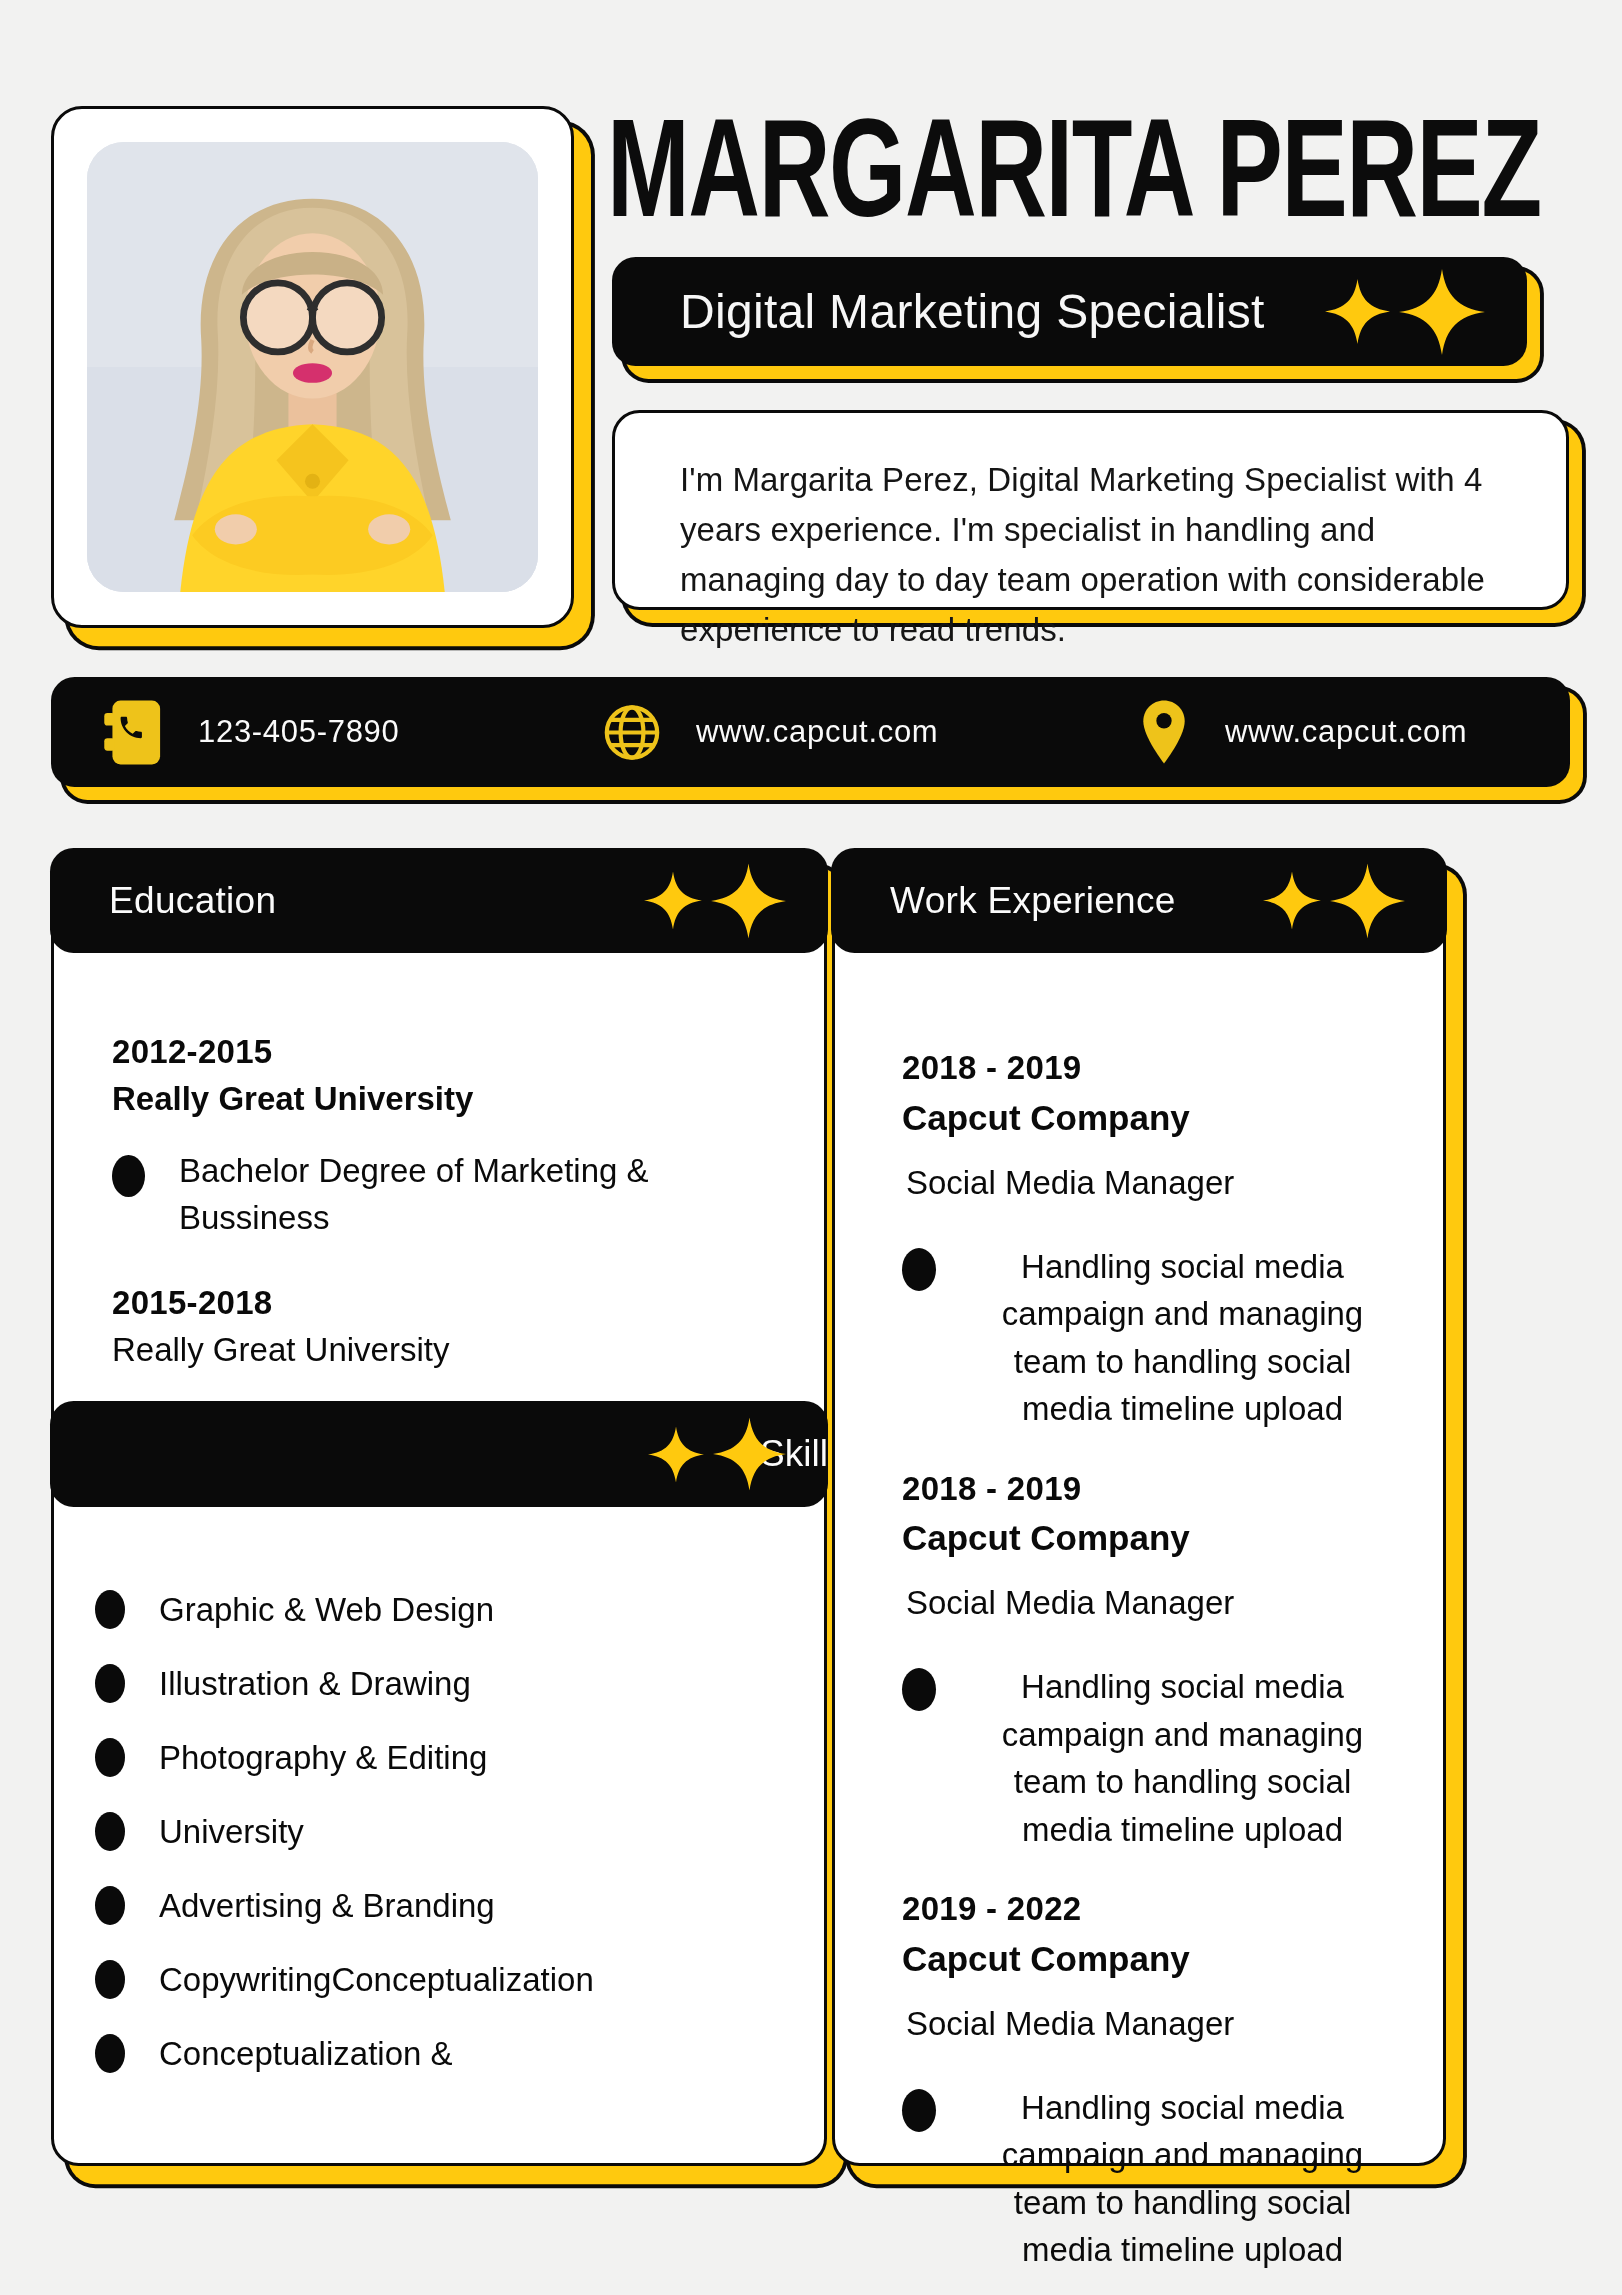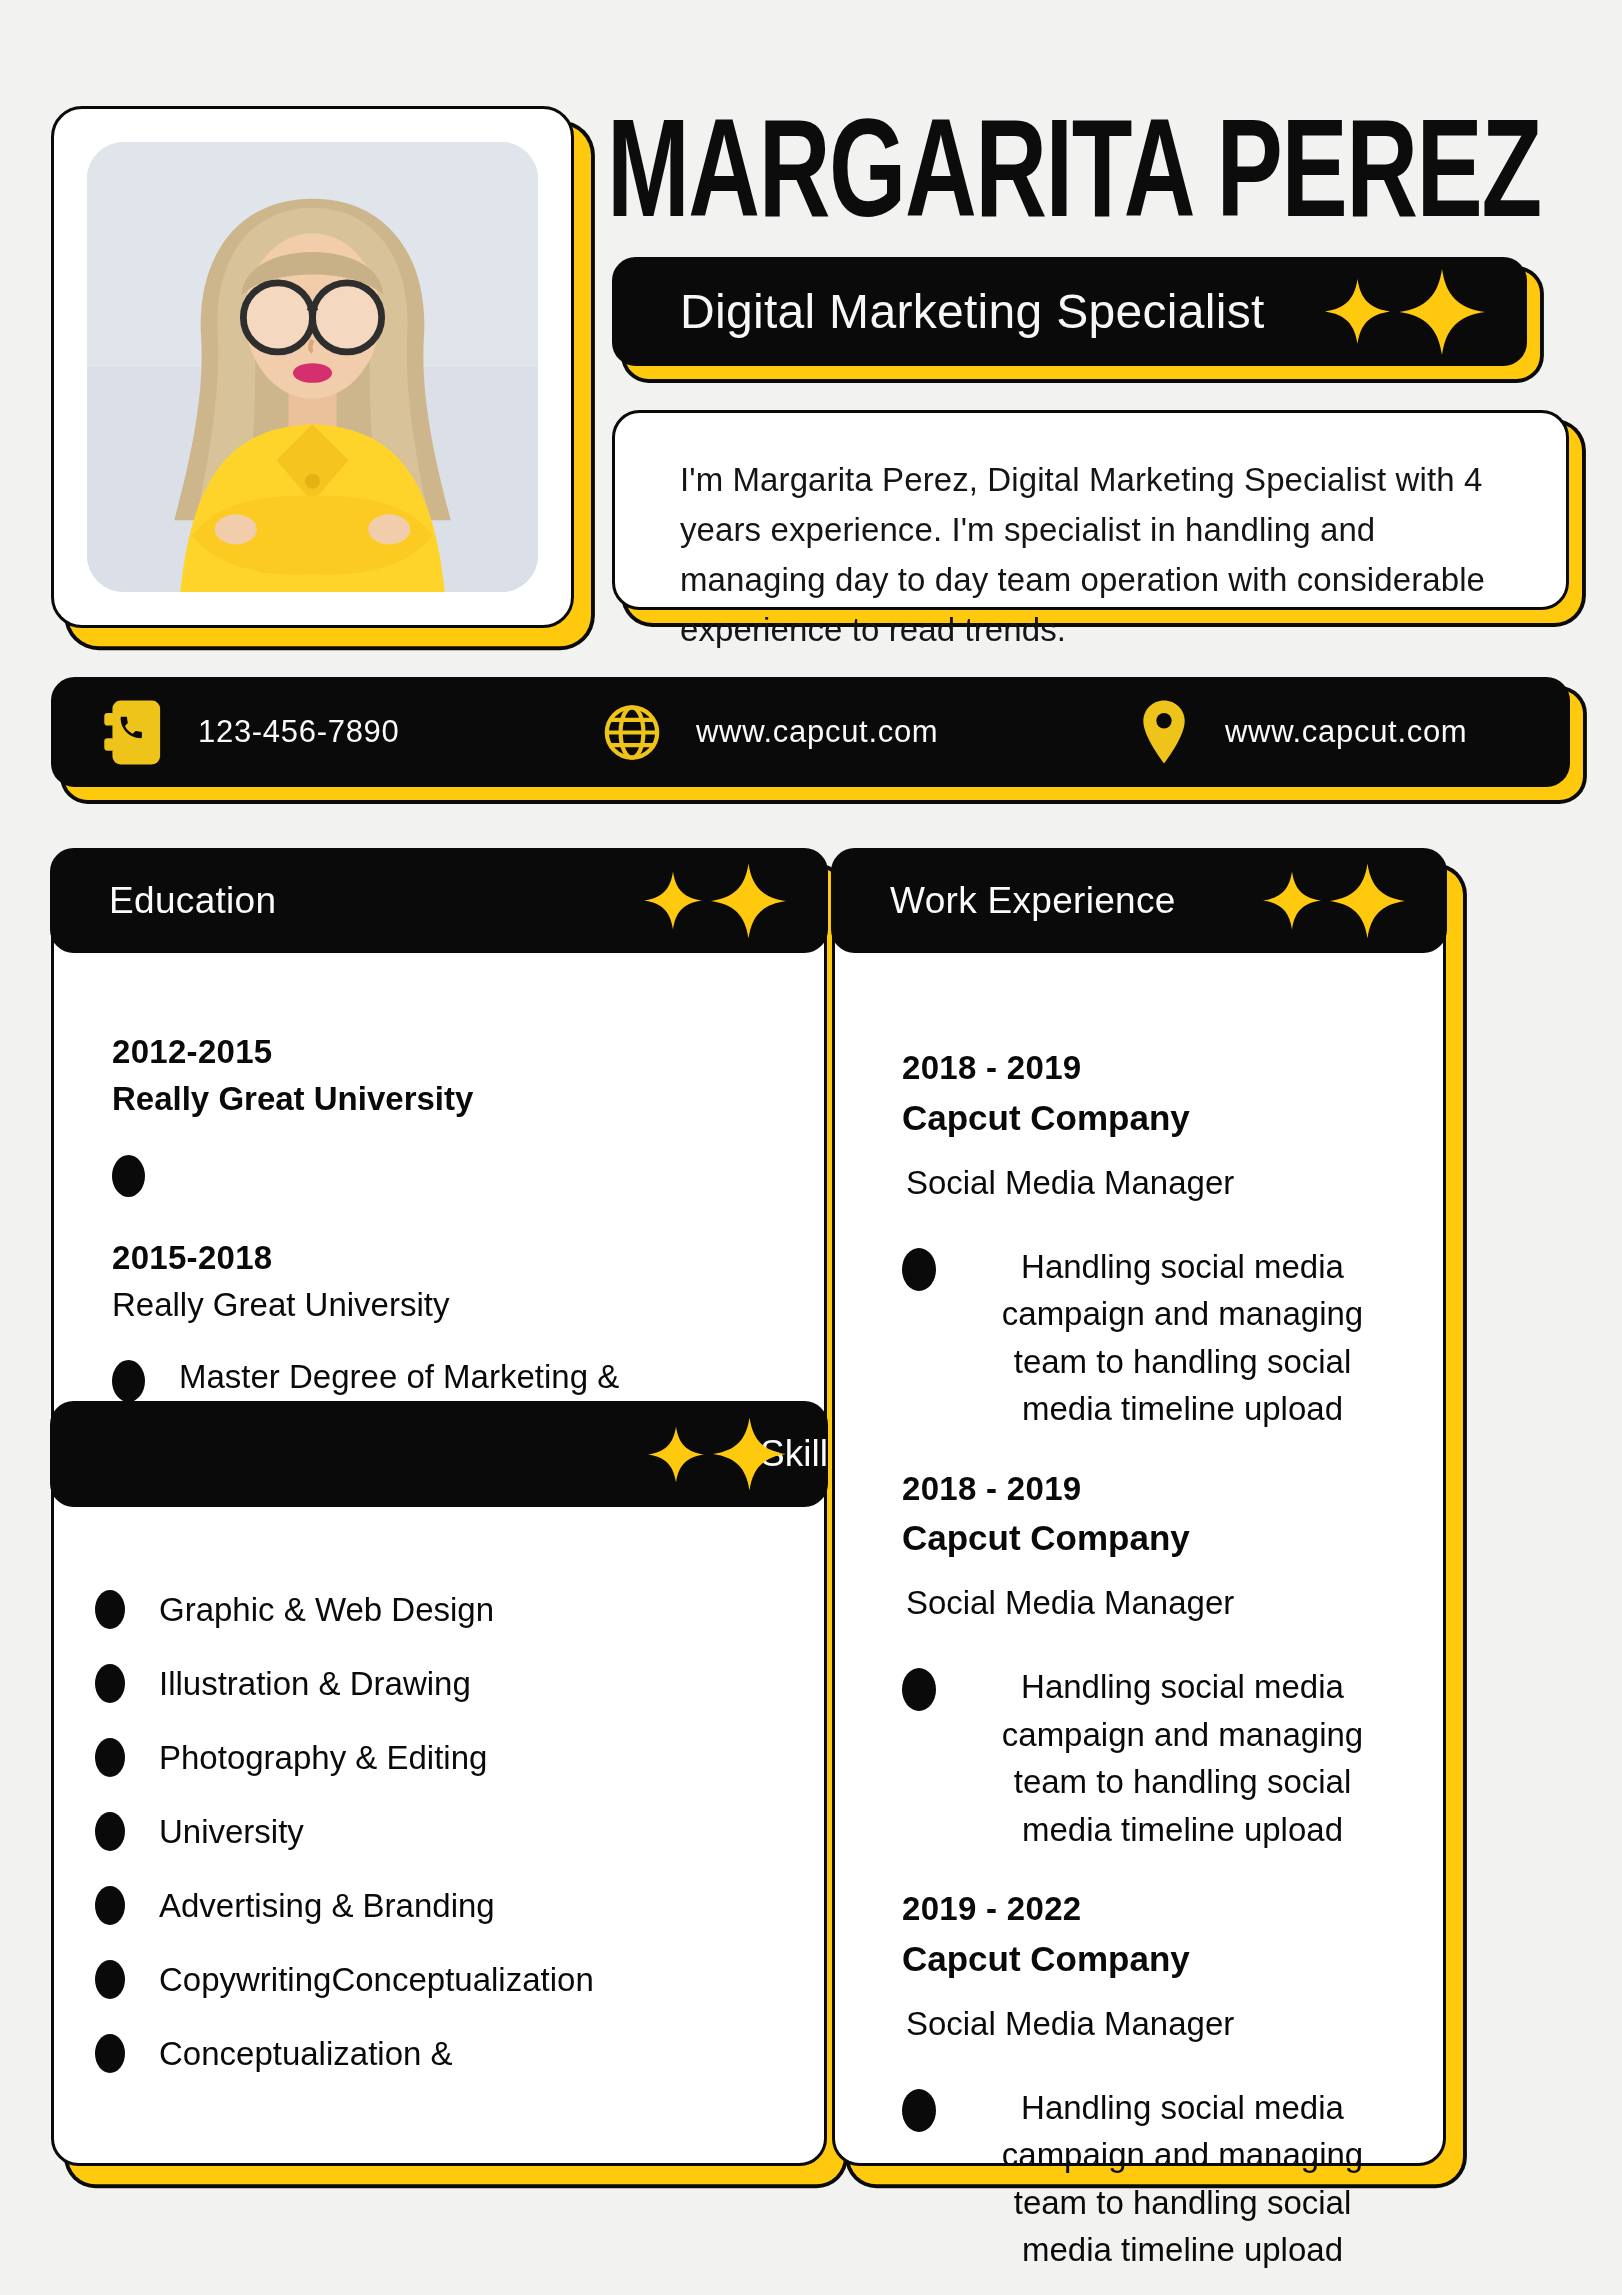--- a/index.html
+++ b/index.html
@@ -183,21 +183,21 @@
 
   <div class="contact-item ci-phone">
     <svg width="63" height="69" viewBox="0 0 100 110">
       <rect x="18" y="4" width="76" height="102" rx="13" fill="#eec31a"></rect>
       <rect x="5" y="24" width="17" height="20" rx="5" fill="#eec31a"></rect>
       <rect x="5" y="64" width="17" height="20" rx="5" fill="#eec31a"></rect>
       <g transform="translate(31,30) scale(2.1)">
         <path fill="#0a0a0a" d="M6.62 10.79c1.44 2.83 3.76 5.14 6.59 6.59l2.2-2.2c.27-.27.67-.36 1.02-.24 1.12.37 2.33.57 3.57.57.55 0 1 .45 1 1V20c0 .55-.45 1-1 1-9.39 0-17-7.61-17-17 0-.55.45-1 1-1h3.5c.55 0 1 .45 1 1 0 1.25.2 2.45.57 3.57.11.35.03.74-.25 1.02l-2.2 2.2z" transform="scale(0.9) translate(-3,-3)"></path>
       </g>
     </svg>
-    <span class="label">123-456-7890</span>
+    <span class="label">123-405-7890</span>
   </div>
 
   <div class="contact-item ci-web">
     <svg width="60" height="65" viewBox="0 0 100 100">
       <g fill="none" stroke="#eec31a" stroke-width="7">
         <circle cx="50" cy="50" r="42"></circle>
         <ellipse cx="50" cy="50" rx="19" ry="42"></ellipse>
         <line x1="9" y1="50" x2="91" y2="50"></line>
         <line x1="15" y1="29" x2="85" y2="29"></line>
         <line x1="15" y1="71" x2="85" y2="71"></line>
@@ -228,20 +228,21 @@
         </svg>
     </span>
   </div>
 
   <div class="card-body edu-body">
     <div>
       <div class="period">2012-2015</div>
       <div class="school bold">Really Great University</div>
       <div class="bullet-row">
         <span class="bullet"></span>
+        <span class="text">Bachelor Degree of Marketing &amp; Bussiness</span>
       </div>
     </div>
     <div>
       <div class="period">2015-2018</div>
       <div class="school regular">Really Great University</div>
       <div class="bullet-row">
         <span class="bullet"></span>
         <span class="text">Master Degree of Marketing &amp; Bussiness</span>
       </div>
     </div>

